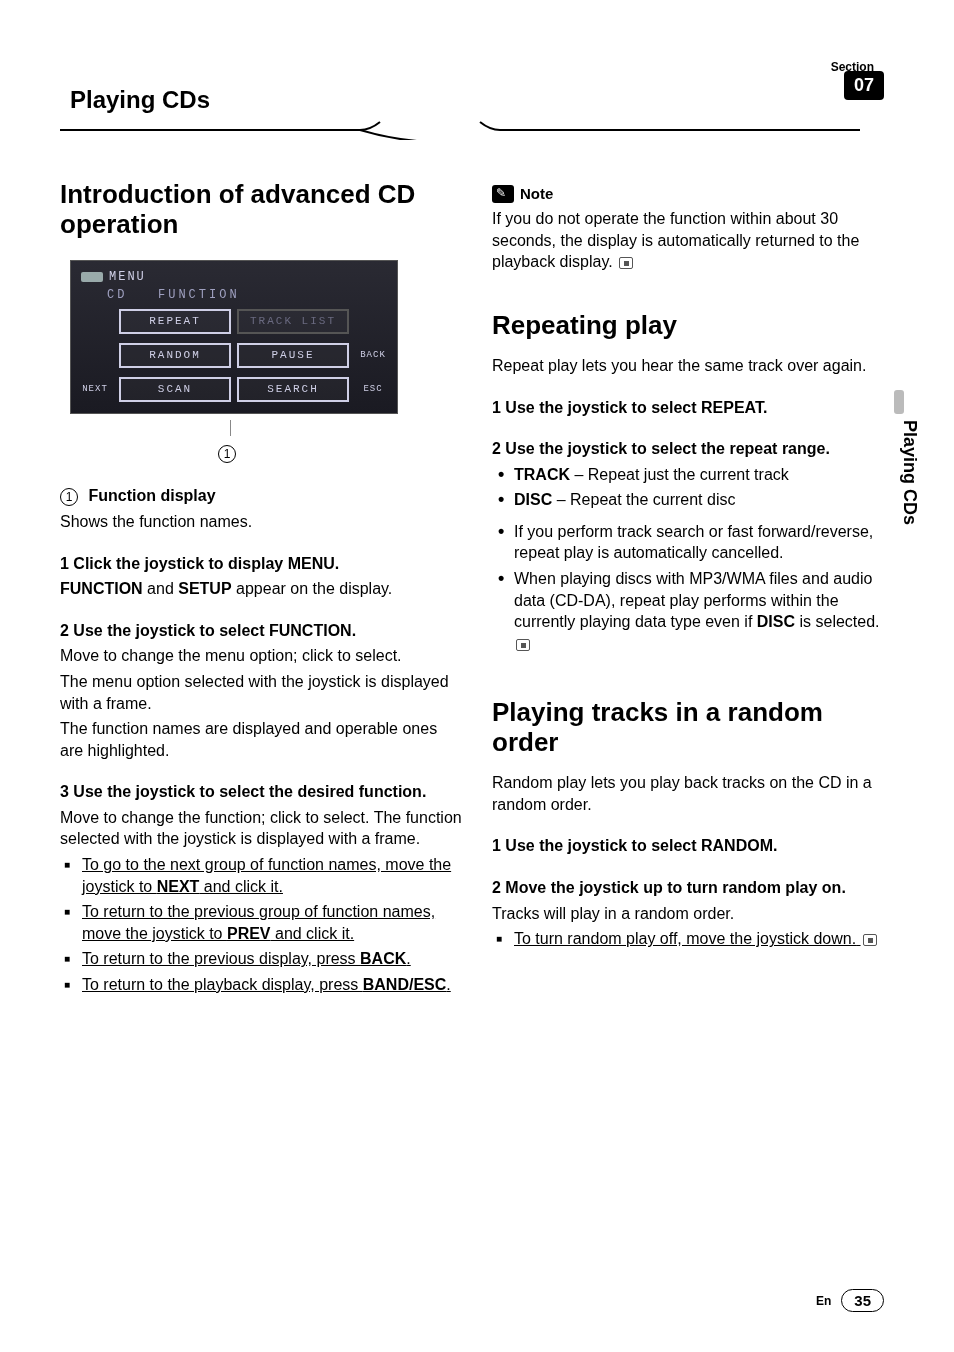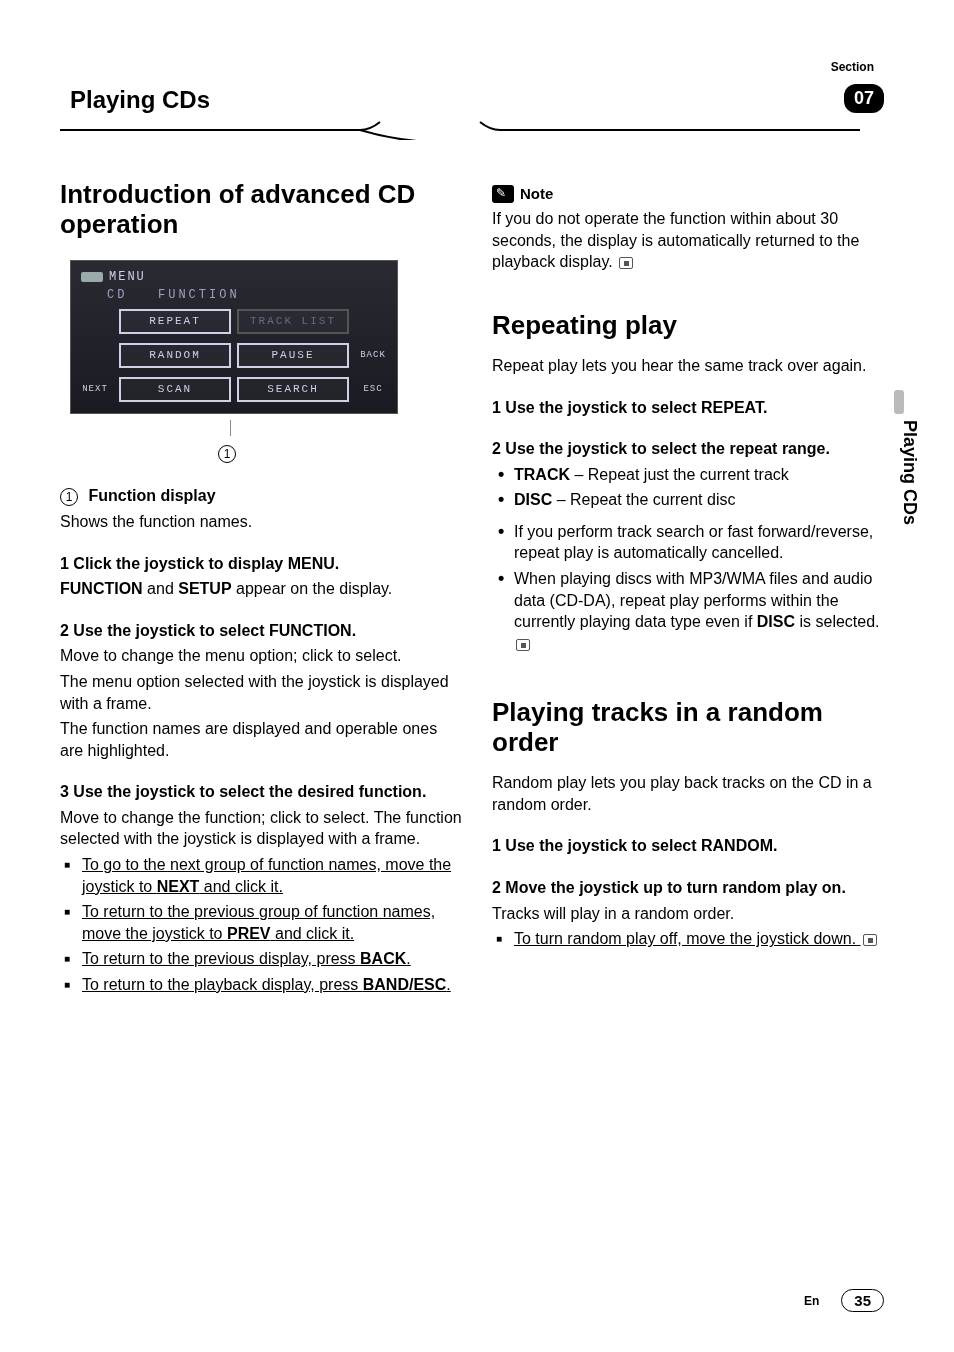--- a/index.html
+++ b/index.html
@@ -18,23 +18,23 @@
   .section-label { position:absolute; top:0; right:20px; font-size:12px; font-weight:bold; }
   .chapter-title {
     font-size: 24px; font-weight: 900;
     position:absolute; top:26px; left:10px;
   }
   .chapter-rule {
     position:absolute; top:60px; left:0; right:0; height:20px;
   }
   .chapter-rule svg { width:100%; height:20px; }
   .section-num-pill {
-    position:absolute; top:24px; right:10px;
+    position:absolute; top:11px; right:10px;
     background:#000; color:#fff; font-weight:bold; font-size:18px;
-    border-radius:12px; padding:4px 10px;
+    border-radius:4px; padding:4px 10px;
   }
 
   
   .columns { display:flex; gap:30px; margin-top:50px; }
   .col { flex:1; font-size:16px; line-height:1.35; }
   .col h1 { font-size:26px; font-weight:900; margin-bottom:14px; line-height:1.15; }
   .col p { margin: 2px 0 4px 0; }
   .step-lead { font-weight:bold; }
   .inline-bold { font-weight:bold; }
   .sub-bullets { list-style:none; padding-left:4px; margin:4px 0 10px 0;text-decoration:underline; }
@@ -64,21 +64,21 @@
   .side-tab {
     position:absolute; right:34px; top:420px;
     writing-mode: vertical-rl; font-weight:900; font-size:18px;
   }
   .side-tab-mark {
     position:absolute; right:50px; top:390px; width:10px; height:24px;
     background:#bbb; border-radius:3px;
   }
 
   
-  .footer { position:absolute; bottom:40px; right:70px; display:flex; align-items:center; gap:22px;margin-top:44px; }
+  .footer { position:absolute; bottom:40px; right:70px; display:flex; align-items:center; gap:10px;margin-top:44px; }
   .footer-lang { font-size:12px; font-weight:bold; }
   .page-oval { border:1.5px solid #000; border-radius:14px; padding:2px 12px; font-weight:bold; font-size:15px; }
 
   
   .lcd {
     width:328px; margin:20px 0 6px 10px; border:1px solid #555;
     background:linear-gradient(#2a2a33,#1a1a22); padding:6px 6px 10px 6px;
     font-family: "Courier New", monospace; color:#cfcfe6;
   }
   .lcd-top { display:flex; align-items:center; gap:6px; font-size:12px; letter-spacing:2px; padding:2px 4px; }

